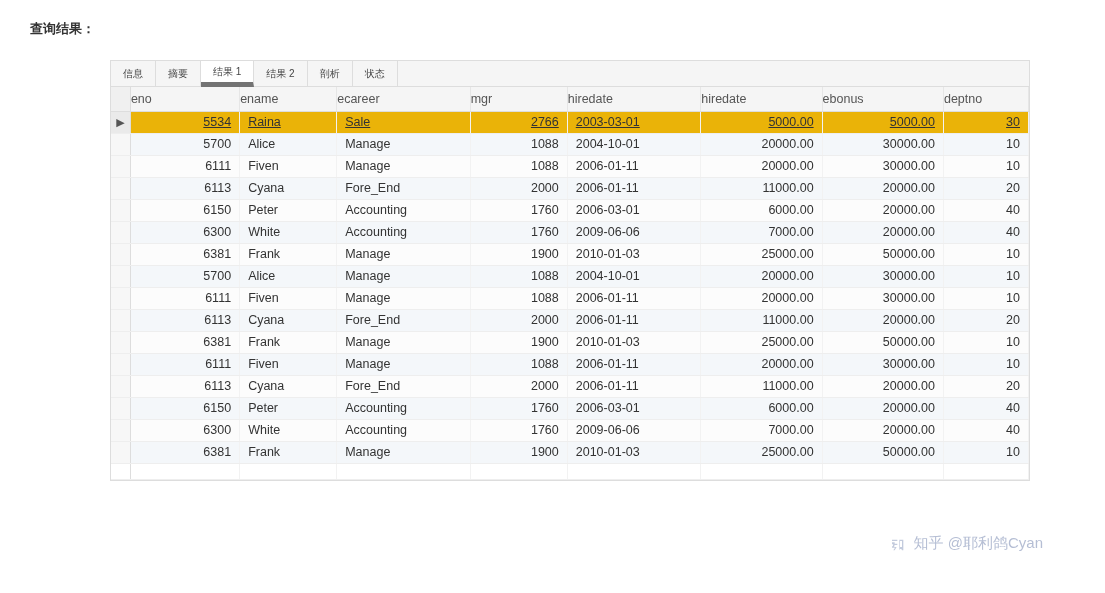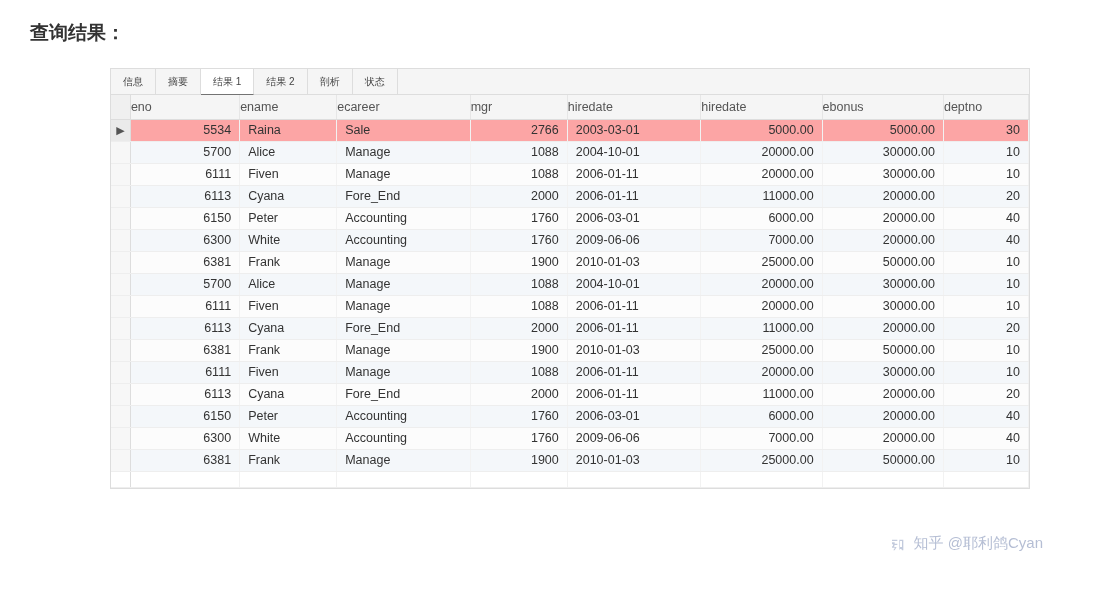--- a/index.html
+++ b/index.html
@@ -4,21 +4,21 @@
 <style>
   * { box-sizing: border-box; margin: 0; padding: 0; }
   body {
     font-family: "Microsoft YaHei", "PingFang SC", Arial, sans-serif;
     background: #fff;
     padding: 20px 30px;
     font-size: 13px;
     color: #333;
   }
   .title {
-    font-size: 19px;
+    font-size: 13px;
     font-weight: bold;
     color: #333;
     margin-bottom: 22px;
   }
   .panel {
     margin-left: 80px;
     width: 920px;
     border: 1px solid #ddd;
     background: #fcfcfc;
   }
@@ -34,21 +34,21 @@
     display: flex;
     align-items: center;
     font-size: 10px;
     color: #444;
     border-right: 1px solid #ddd;
     cursor: pointer;
     background: #f5f5f5;
   }
   .tab.active {
     background: #fff;
-    border-bottom: 1px solid #737373;
+    border-bottom: 5px solid #737373;
     margin-bottom: -1px;
     font-weight: normal;
   }
   .grid {
     width: 100%;
     border-collapse: collapse;
     font-size: 12.5px;
     table-layout: fixed;
   }
   .grid th {
@@ -80,21 +80,22 @@
     border-right: 1px solid #ddd;
     text-align: center;
     color: #555;
     font-size: 11px;
     padding: 0;
   }
   .grid tbody tr:nth-child(even) td:not(.gutter) {
     background: #f4f7fa;
   }
   .grid tbody tr.selected td:not(.gutter) {
-    background: #fca5a5;
+    background: #eab308;
+    text-decoration: underline;
   }
   .grid tbody tr.selected td.gutter {
     background: #eaeaea;
   }
   .num { text-align: right; }
   .watermark {
     position: absolute;
     right: 62px;
     bottom: 40px;
     font-size: 15px;

